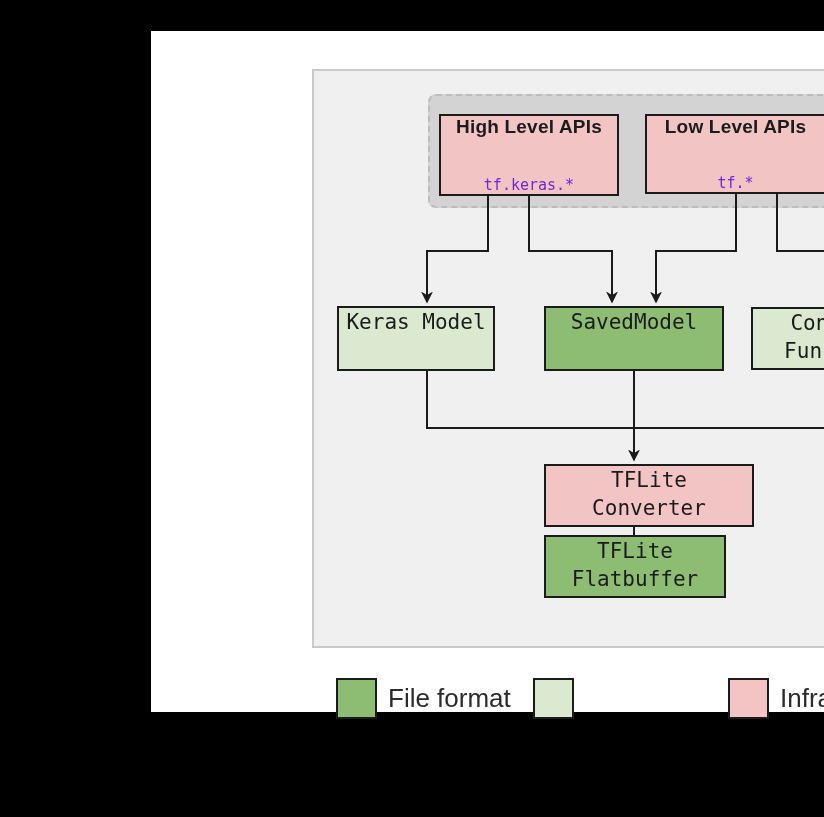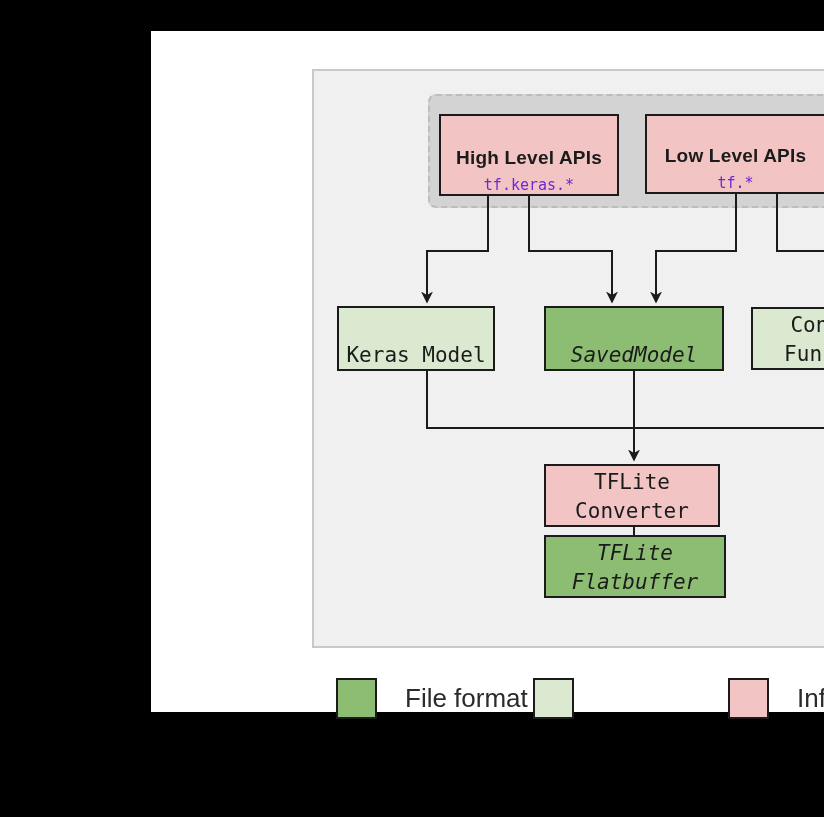--- a/index.html
+++ b/index.html
@@ -28,51 +28,51 @@
   }
 
   svg.connectors {
     position: absolute; left: 0; top: 0; width: 824px; height: 817px;
     pointer-events: none;
   }
   svg.connectors path.edge { stroke: #1b1b1b; stroke-width: 2px; fill: none; }
 
   .node {
     position: absolute; border: 2.5px solid #1b1b1b;
-    display: flex; flex-direction: column; align-items: center; justify-content: flex-end;
+    display: flex; flex-direction: column; align-items: center; justify-content: space-between;
     text-align: center; padding: 0 6px;
   }
   .fill-pink  { background: #f2c5c4; }
-  .fill-green { background: #8cbd72; font-style: italic; }
+  .fill-green { background: #8cbd72; }
   .fill-lightgreen { background: #dbe9d0; }
 
   .node-hl        { left: 288px; top: 83px;  width: 180px; height: 82px; }
   .node-ll        { left: 494px; top: 83px;  width: 181px; height: 80px; }
   .node-keras     { left: 186px; top: 275px; width: 158px; height: 65px; }
   .node-saved     { left: 393px; top: 275px; width: 180px; height: 65px; }
   .node-concrete  { left: 600px; top: 276px; width: 180px; height: 63px; }
-  .node-converter { left: 393px; top: 433px; width: 176px; height: 63px; }
+  .node-converter { left: 393px; top: 433px; width: 210px; height: 63px; }
   .node-flat      { left: 393px; top: 504px; width: 182px; height: 63px; }
 
   .api-title {
     font-size: 19px; font-weight: 600; color: #1b1b1b; letter-spacing: 0.2px;
     line-height: 1.15;
   }
   .api-code {
     font-family: "DejaVu Sans Mono", monospace;
     font-size: 15px; color: #6d28d9; margin-top: 7px;
   }
   .mono-label {
     font-family: "DejaVu Sans Mono", monospace;
     font-size: 21px; line-height: 1.35; color: #1b1b1b;
   }
 
   .legend-item {
     position: absolute; top: 645px; height: 45px;
-    display: flex; align-items: center; gap: 28px;
+    display: flex; align-items: center; gap: 11px;
   }
   .legend-item-1 { left: 185px; }
   .legend-item-2 { left: 382px; }
   .legend-item-3 { left: 577px; }
   .swatch { width: 41px; height: 41px; border: 2px solid #1b1b1b; }
   .legend-label { font-size: 26px; color: #2b2b2b; white-space: nowrap; }
 </style>
 </head>
 <body>
 

